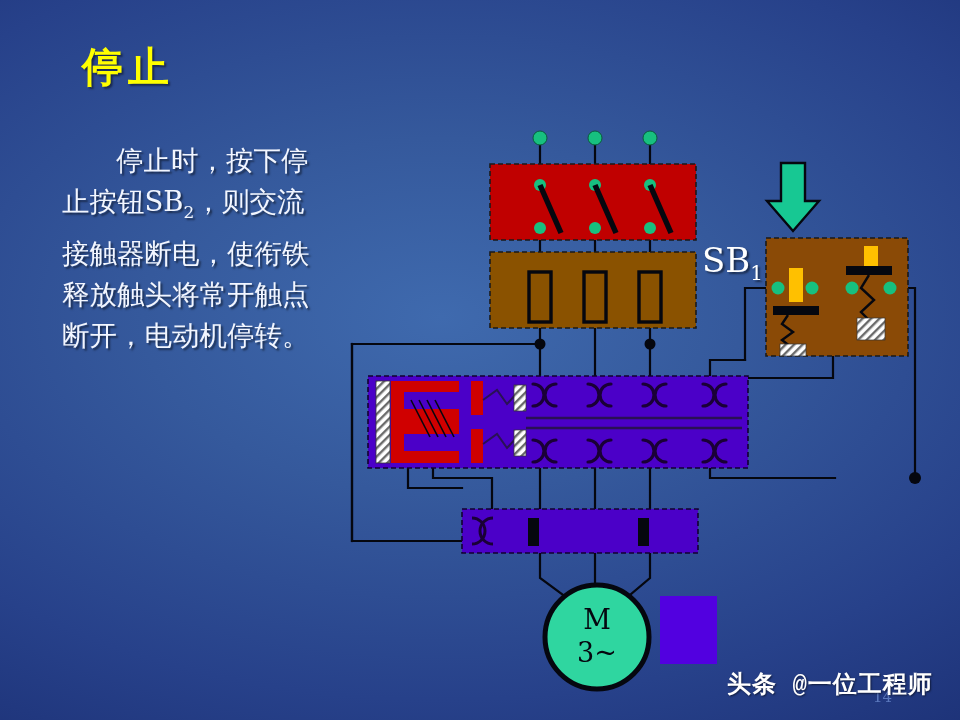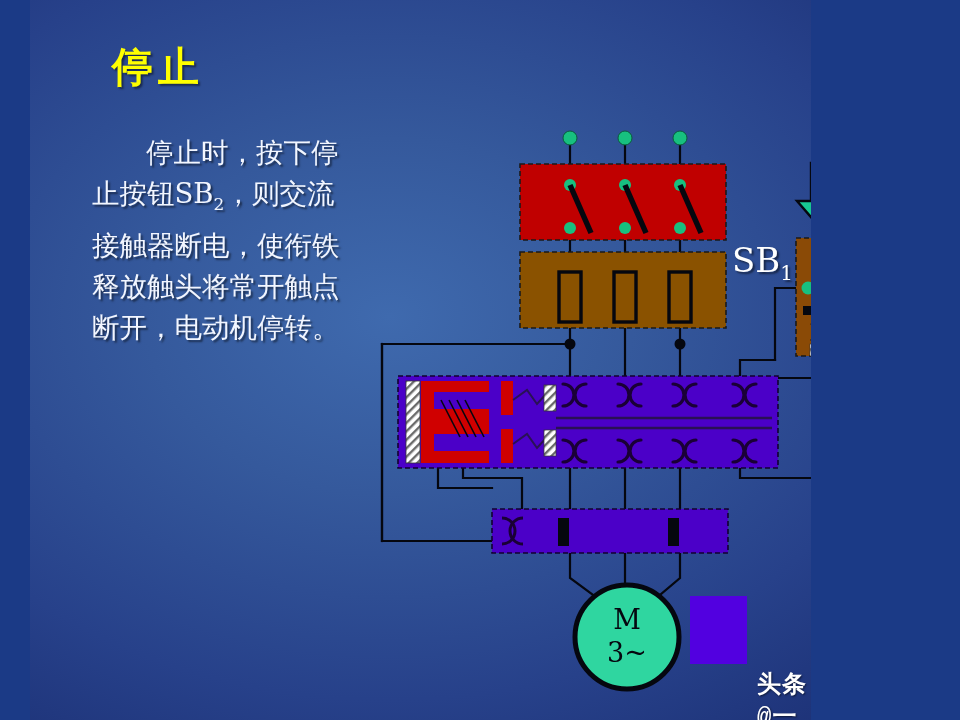--- a/index.html
+++ b/index.html
@@ -2,36 +2,35 @@
 <html><head>
 <meta charset="utf-8">
 <style>
   html,body{margin:0;padding:0;}
   body{
     width:960px;height:720px;overflow:hidden;
     font-family:"Liberation Sans",sans-serif;
     background:#1b3a86;
   }
   #slide{
-    position:relative;width:781px;height:720px;overflow:hidden;
+    position:relative;width:960px;height:720px;overflow:hidden;
     background:
       radial-gradient(ellipse 120% 95% at 46% 44%, #3f6aae 0%, #35599c 26%, #27418a 56%, #1b2f74 80%, #14245f 100%);
-    margin-left: 30px;
   }
   
   #title{
     position:absolute;left:82px;top:40px;
     font-family:"DejaVu Sans","Liberation Sans",sans-serif;
     font-size:41px;font-weight:bold;color:#ffff00;
     letter-spacing:5px;
     text-shadow:2px 2px 2px rgba(0,0,0,.45);
   }
   
   #para{
-    position:absolute;left:62px;top:132px;width:252px;
+    position:absolute;left:62px;top:140px;width:252px;
     font-family:"DejaVu Serif","Liberation Serif",serif;
     font-size:27.5px;line-height:41px;color:#f2f6ff;
     letter-spacing:0px;text-indent:54px;
     text-shadow:2px 2px 2px rgba(0,0,0,.5);
   }
   #para sub{font-size:17px;}
   
   #diagram{position:absolute;left:0;top:0;width:960px;height:720px;}
   
   .lbl{

